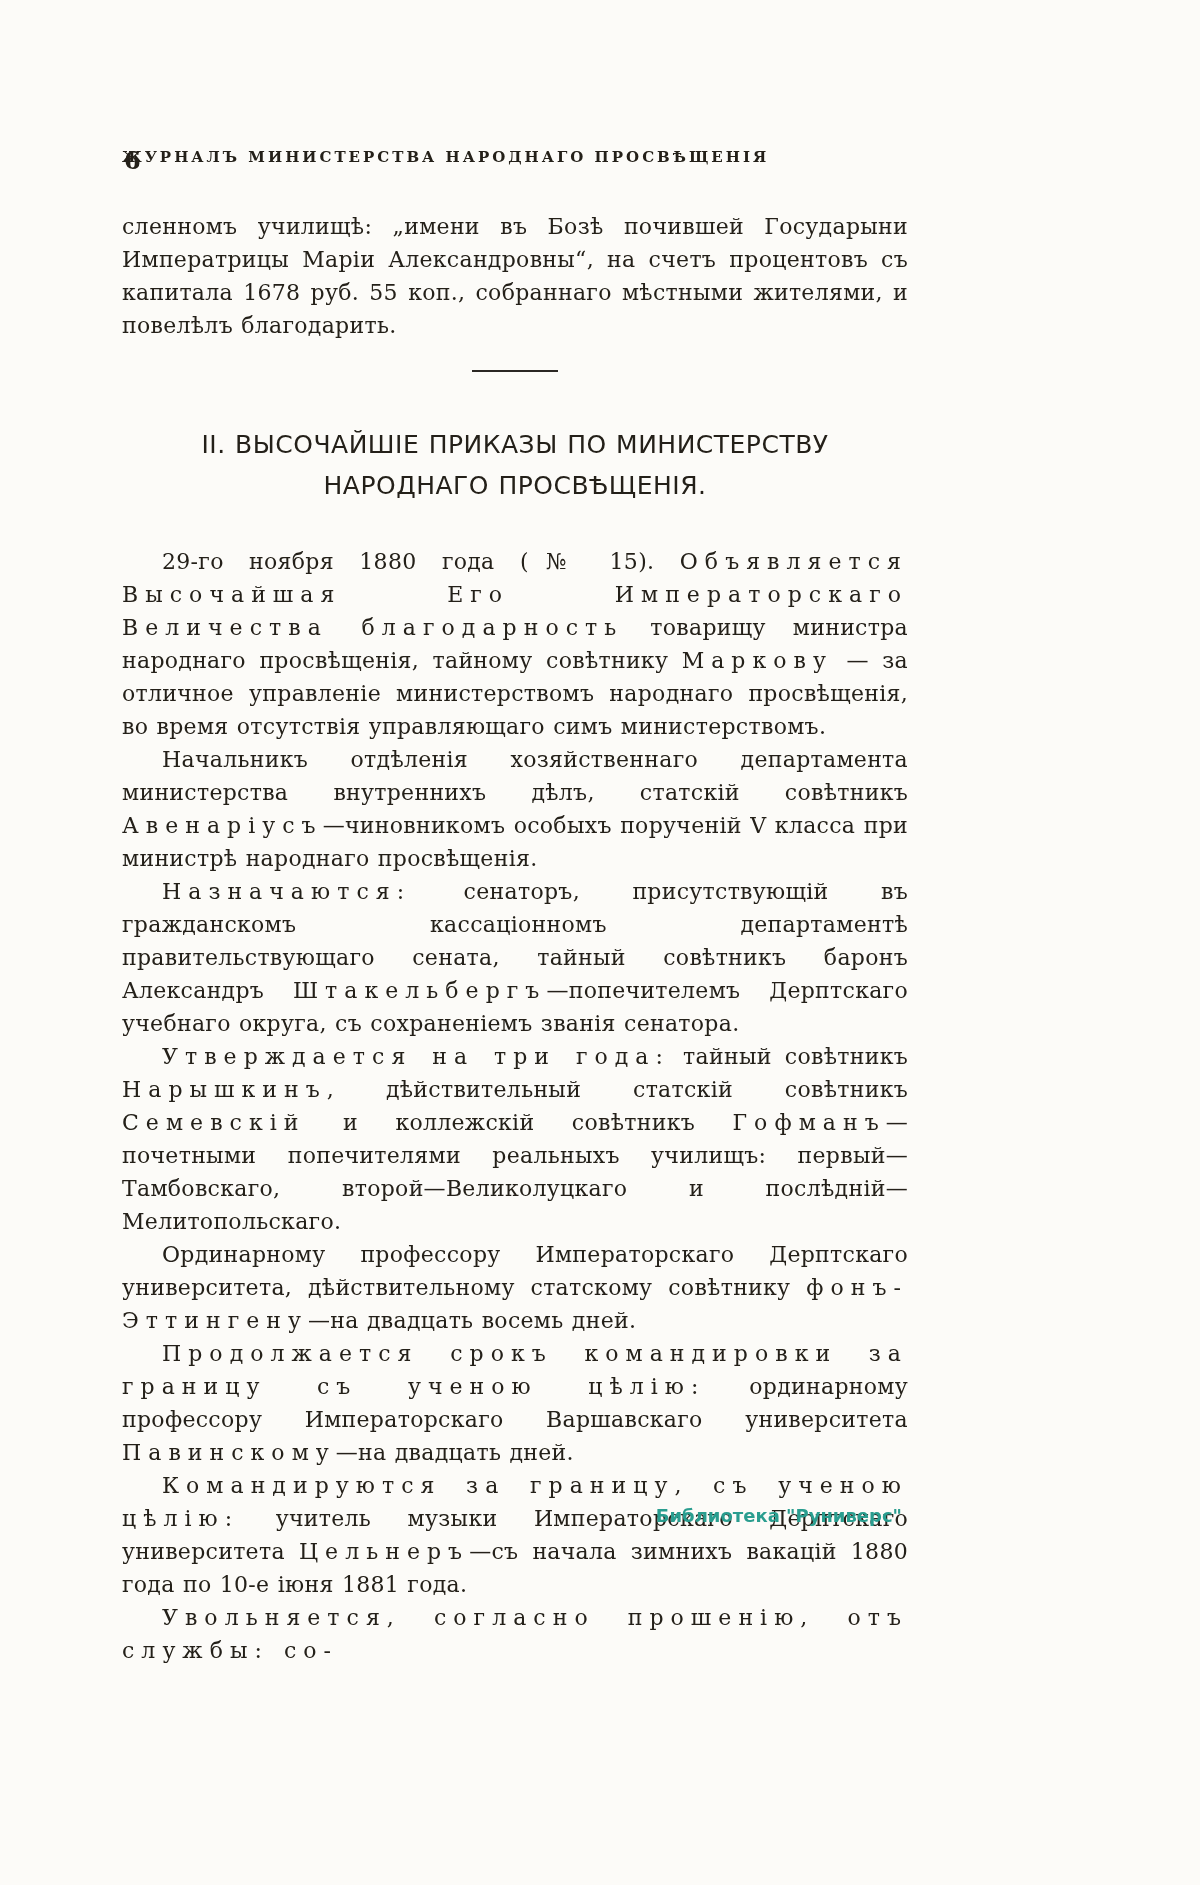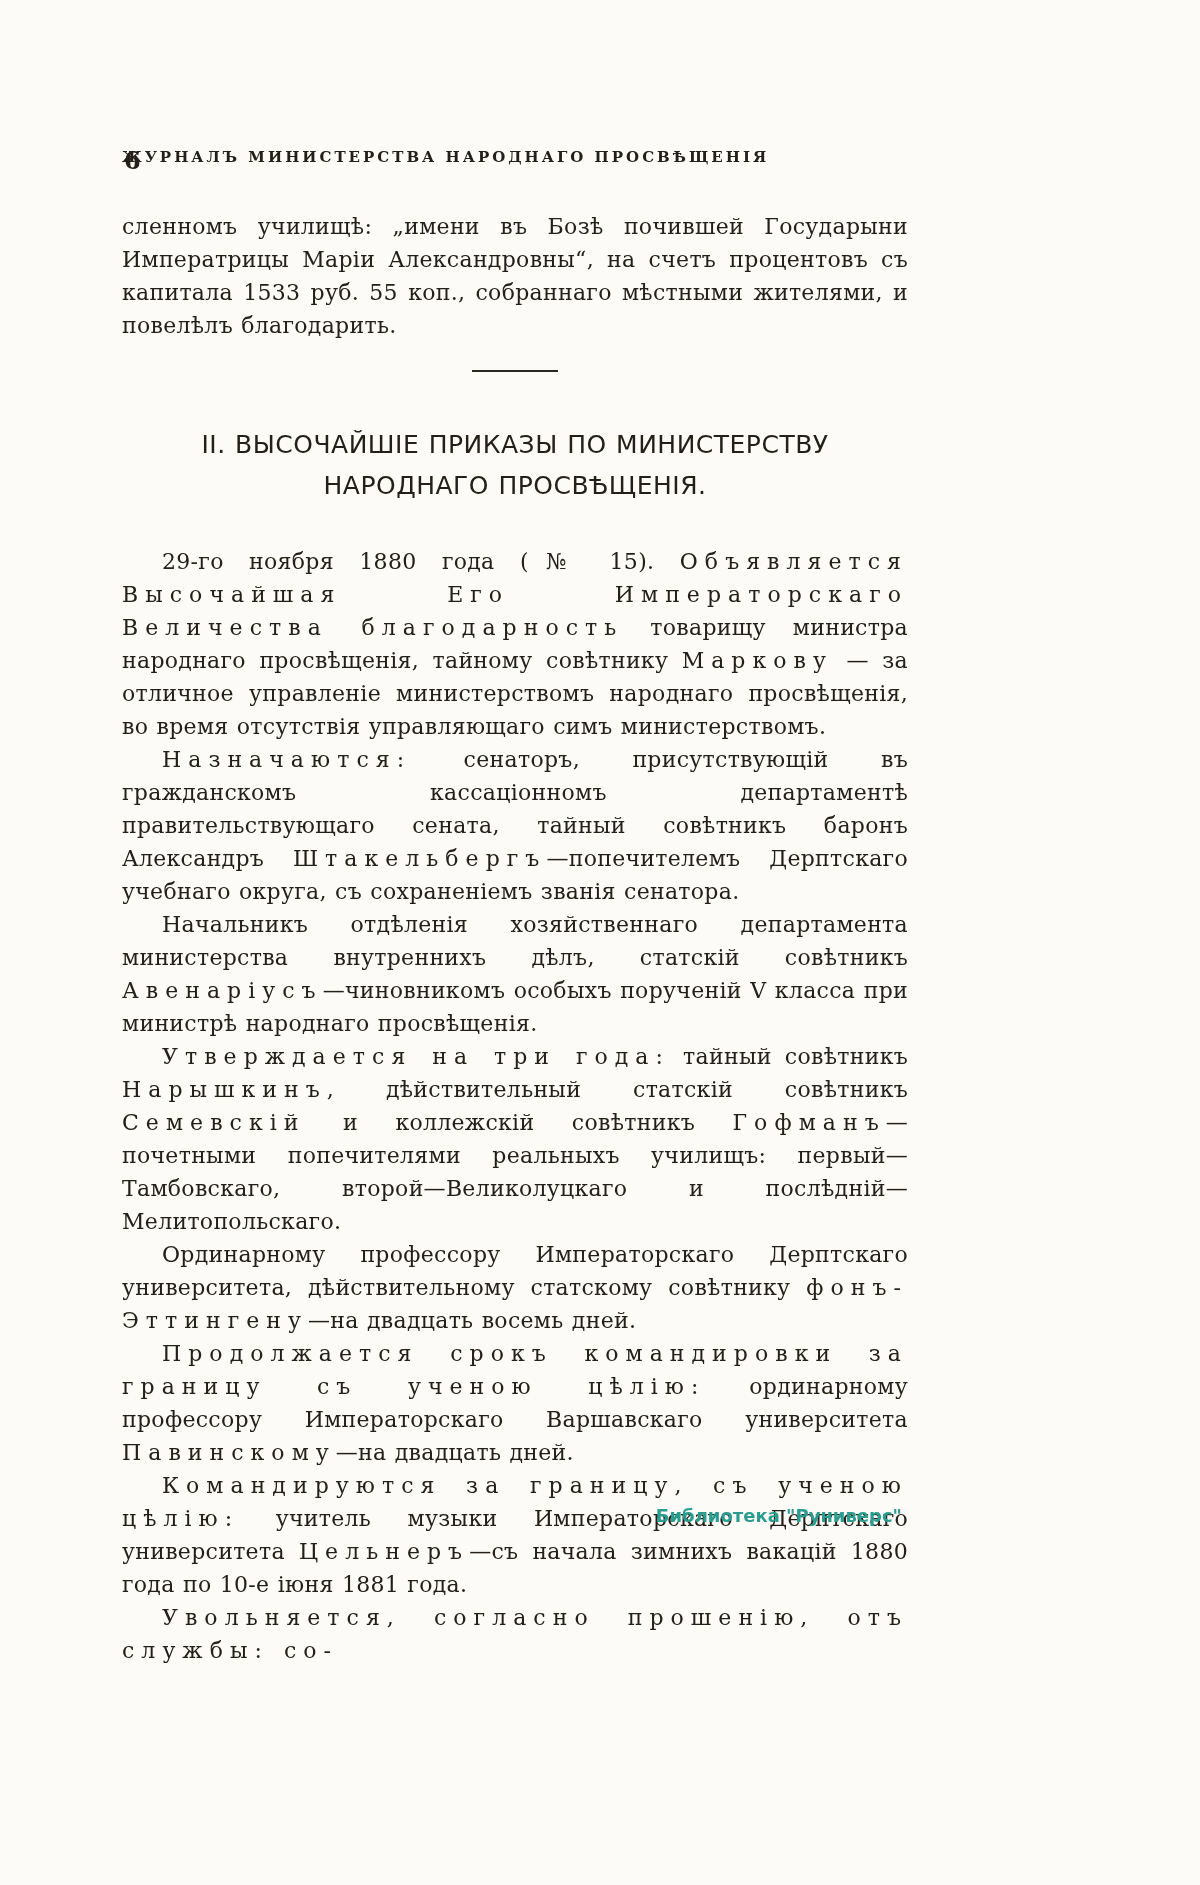--- a/index.html
+++ b/index.html
@@ -95,31 +95,31 @@
 
 <div class="page">
 
   <div class="running-head">
     <span class="pagenum">6</span>
     <span class="running-title">ЖУРНАЛЪ МИНИСТЕРСТВА НАРОДНАГО ПРОСВѢЩЕНІЯ</span>
   </div>
 
   <div class="content">
     <div id="intro-container">
-        <p class="para"><span>сленномъ училищѣ: „имени въ Бозѣ почившей Государыни Императрицы Маріи Александровны“, на счетъ процентовъ съ капитала 1533 руб. 55 коп., собраннаго мѣстными жителями, и повелѣлъ благодарить.</span></p>
+        <p class="para"><span>сленномъ училищѣ: „имени въ Бозѣ почившей Государыни Императрицы Маріи Александровны“, на счетъ процентовъ съ капитала 1678 руб. 55 коп., собраннаго мѣстными жителями, и повелѣлъ благодарить.</span></p>
       </div>
 
     <div class="divider"></div>
 
     <h2 class="section-heading">II. ВЫСОЧАЙШІЕ ПРИКАЗЫ ПО МИНИСТЕРСТВУ НАРОДНАГО ПРОСВѢЩЕНІЯ.</h2>
 
     <div id="paragraphs">
         <p class="para indent"><span>29-го ноября 1880 года (№ 15). </span><span class="sperr">Объявляется Высочайшая Его Императорскаго Величества благодарность</span><span> товарищу министра народнаго просвѣщенія, тайному совѣтнику </span><span class="sperr">Маркову</span><span> — за отличное управленіе министерствомъ народнаго просвѣщенія, во время отсутствія управляющаго симъ министерствомъ.</span></p>
+        <p class="para indent"><span>Начальникъ отдѣленія хозяйственнаго департамента министерства внутреннихъ дѣлъ, статскій совѣтникъ </span><span class="sperr">Авенаріусъ</span><span>—чиновникомъ особыхъ порученій V класса при министрѣ народнаго просвѣщенія.</span></p>
         <p class="para indent"><span class="sperr">Назначаются:</span><span> сенаторъ, присутствующій въ гражданскомъ кассаціонномъ департаментѣ правительствующаго сената, тайный совѣтникъ баронъ Александръ </span><span class="sperr">Штакельбергъ</span><span>—попечителемъ Дерптскаго учебнаго округа, съ сохраненіемъ званія сенатора.</span></p>
-        <p class="para indent"><span>Начальникъ отдѣленія хозяйственнаго департамента министерства внутреннихъ дѣлъ, статскій совѣтникъ </span><span class="sperr">Авенаріусъ</span><span>—чиновникомъ особыхъ порученій V класса при министрѣ народнаго просвѣщенія.</span></p>
         <p class="para indent"><span class="sperr">Утверждается на три года:</span><span> тайный совѣтникъ </span><span class="sperr">Нарышкинъ</span><span>, дѣйствительный статскій совѣтникъ </span><span class="sperr">Семевскій</span><span> и коллежскій совѣтникъ </span><span class="sperr">Гофманъ</span><span>—почетными попечителями реальныхъ училищъ: первый—Тамбовскаго, второй—Великолуцкаго и послѣдній—Мелитопольскаго.</span></p>
         <p class="para indent"><span>Ординарному профессору Императорскаго Дерптскаго университета, дѣйствительному статскому совѣтнику </span><span class="sperr">фонъ-Эттингену</span><span>—на двадцать восемь дней.</span></p>
         <p class="para indent"><span class="sperr">Продолжается срокъ командировки за границу съ ученою цѣлію:</span><span> ординарному профессору Императорскаго Варшавскаго университета </span><span class="sperr">Павинскому</span><span>—на двадцать дней.</span></p>
         <p class="para indent"><span class="sperr">Командируются за границу, съ ученою цѣлію:</span><span> учитель музыки Императорскаго Дерптскаго университета </span><span class="sperr">Цельнеръ</span><span>—съ начала зимнихъ вакацій 1880 года по 10-е іюня 1881 года.</span></p>
         <p class="para indent"><span class="sperr">Увольняется, согласно прошенію, отъ службы: со-</span></p>
       </div>
   </div>
 
   <span class="watermark">Библиотека "Руниверс"</span>
 

